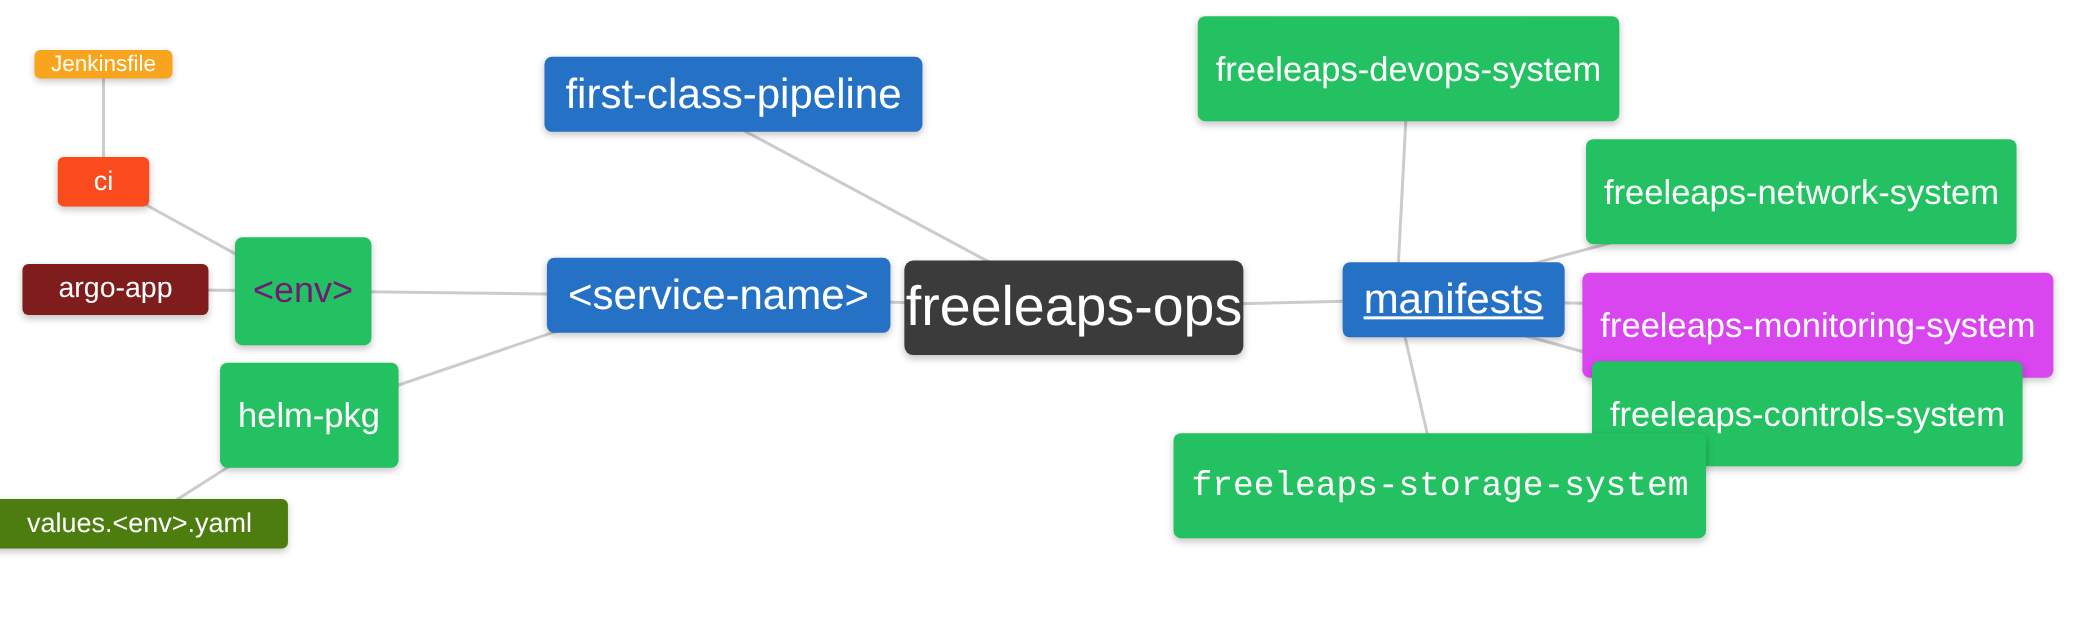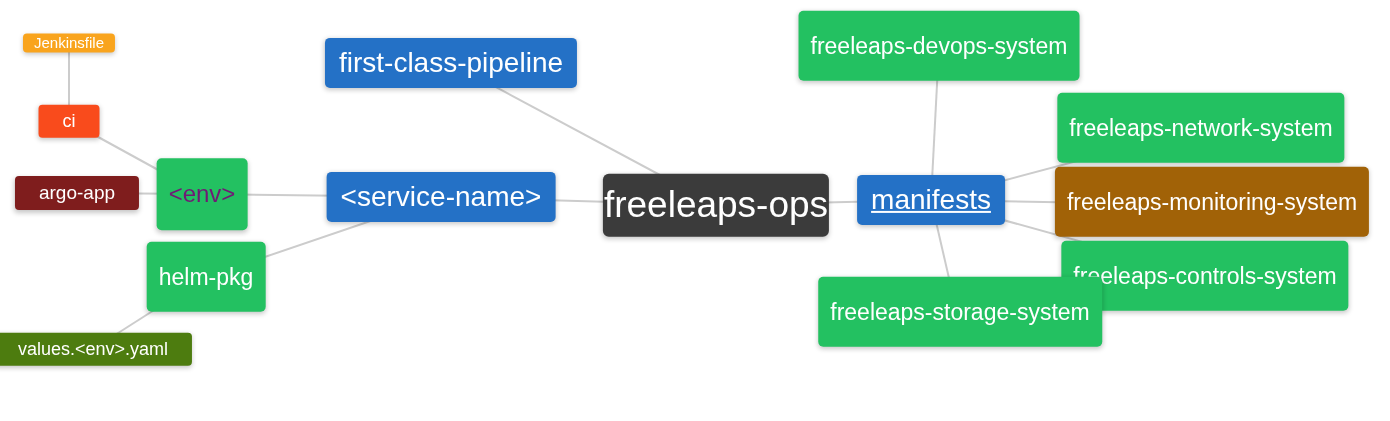--- a/index.html
+++ b/index.html
@@ -30,21 +30,21 @@
     border-radius: 5px;
     box-shadow: 0 2px 5px rgba(0,0,0,0.22);
     display: flex;
     align-items: center;
     justify-content: center;
     cursor: pointer;
     line-height: 1.15;
     user-select: none;
   }
   .lv-root    { padding: 10px 1px; border-radius: 6px; }
-  .lv-branch  { padding: 9px 14px;  }
+  .lv-branch  { padding: 9px 14px; margin-left: 38px;  }
   .lv-leaf    { padding: 22px 12px;  }
   .lv-sub     { padding: 6px 24px;   border-radius: 4px; }
   .lv-subsub  { padding: 1px 11px;  border-radius: 4px; text-align: center; }
 </style>
 </head>
 <body>
 
 <div class="stage" style="background: rgb(255, 255, 255);">
   <svg class="edge-layer" xmlns="http://www.w3.org/2000/svg">
       <line x1="716" y1="205" x2="451" y2="63" stroke="#cccccc" stroke-width="2"></line>
@@ -64,21 +64,21 @@
     </svg>
   <div>
       <div class="node lv-root" style="left: 716px; top: 205px; font-size: 37px; background: rgb(59, 59, 59); color: rgb(255, 255, 255);">freeleaps-ops</div>
       <div class="node lv-branch" style="left: 451px; top: 63px; font-size: 28px; background: rgb(36, 113, 198); color: rgb(255, 255, 255);">first-class-pipeline</div>
       <div class="node lv-branch" style="left: 441px; top: 197px; font-size: 28px; background: rgb(36, 113, 198); color: rgb(255, 255, 255); text-align: center;">&lt;service-name&gt;</div>
       <div class="node lv-branch" style="left: 931px; top: 200px; font-size: 28px; background: rgb(36, 113, 198); color: rgb(255, 255, 255); text-decoration: underline;">manifests</div>
       <div class="node lv-leaf" style="left: 202px; top: 194px; font-size: 24px; background: rgb(35, 193, 97); color: #701a75;">&lt;env&gt;</div>
       <div class="node lv-leaf" style="left: 206px; top: 277px; font-size: 23px; background: rgb(35, 193, 97); color: rgb(255, 255, 255);">helm-pkg</div>
       <div class="node lv-leaf" style="left: 939px; top: 46px; font-size: 23px; background: rgb(35, 193, 97); color: rgb(255, 255, 255);">freeleaps-devops-system</div>
       <div class="node lv-leaf" style="left: 1201px; top: 128px; font-size: 23px; background: rgb(35, 193, 97); color: rgb(255, 255, 255);">freeleaps-network-system</div>
-      <div class="node lv-leaf" style="left: 1212px; top: 202px; font-size: 23px; background: #a16207; color: rgb(255, 255, 255); text-align: center;">freeleaps-monitoring-system</div>
+      <div class="node lv-leaf" style="left: 1212px; top: 217px; font-size: 23px; background: #d946ef; color: rgb(255, 255, 255); text-align: center;">freeleaps-monitoring-system</div>
       <div class="node lv-leaf" style="left: 1205px; top: 276px; font-size: 23px; background: rgb(35, 193, 97); color: rgb(255, 255, 255);">freeleaps-controls-system</div>
-      <div class="node lv-leaf" style="left: 960px; top: 312px; font-size: 23px; background: rgb(35, 193, 97); color: rgb(255, 255, 255);">freeleaps-storage-system</div>
+      <div class="node lv-leaf" style="left: 960px; top: 324px; font-size: 23px; background: rgb(35, 193, 97); color: rgb(255, 255, 255); font-family: Liberation Mono, monospace;">freeleaps-storage-system</div>
       <div class="node lv-sub" style="left: 69px; top: 121px; font-size: 18px; background: rgb(249, 75, 28); color: rgb(255, 255, 255);">ci</div>
       <div class="node lv-sub" style="left: 77px; top: 193px; font-size: 19px; background: #7f1d1d; color: rgb(255, 255, 255);">argo-app</div>
       <div class="node lv-sub" style="left: 93px; top: 349px; font-size: 18px; background: #4d7c0f; color: rgb(255, 255, 255);">values.&lt;env&gt;.yaml</div>
       <div class="node lv-subsub" style="left: 69px; top: 43px; font-size: 15px; background: rgb(249, 164, 29); color: rgb(255, 255, 255);">Jenkinsfile</div>
     </div>
 </div>
 
 </body></html>

